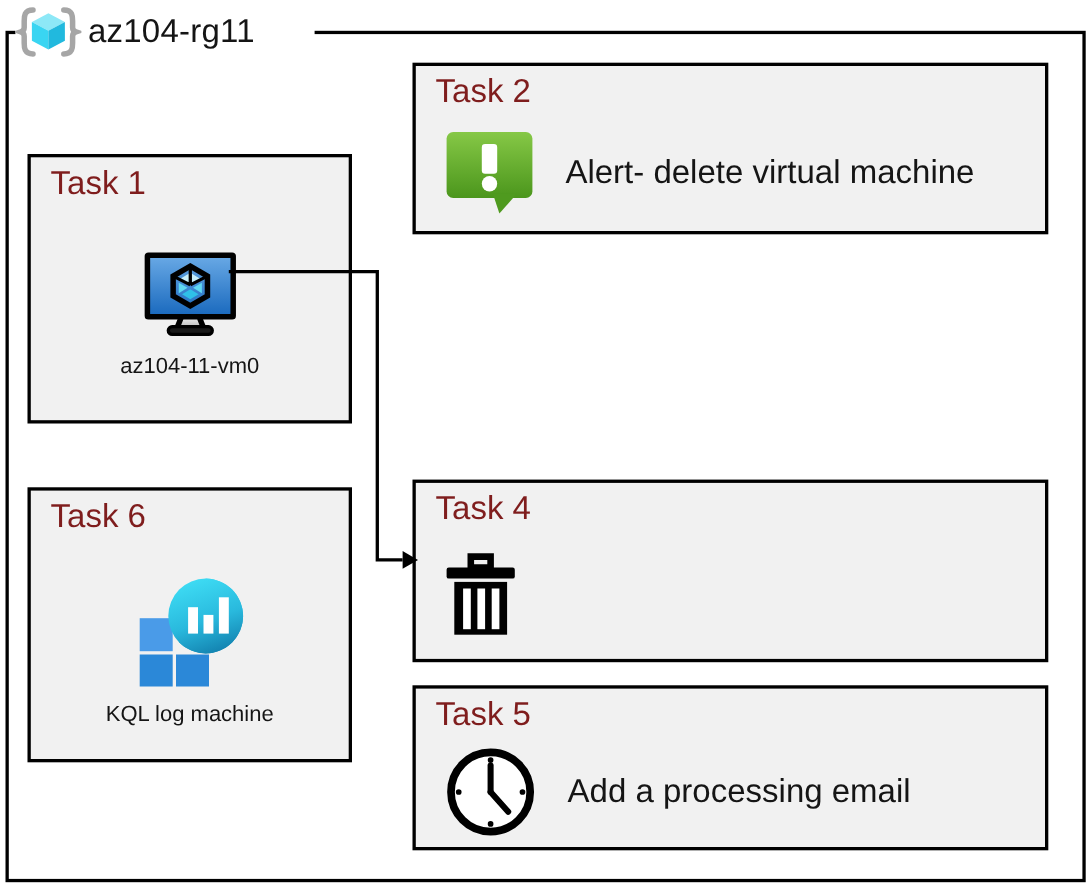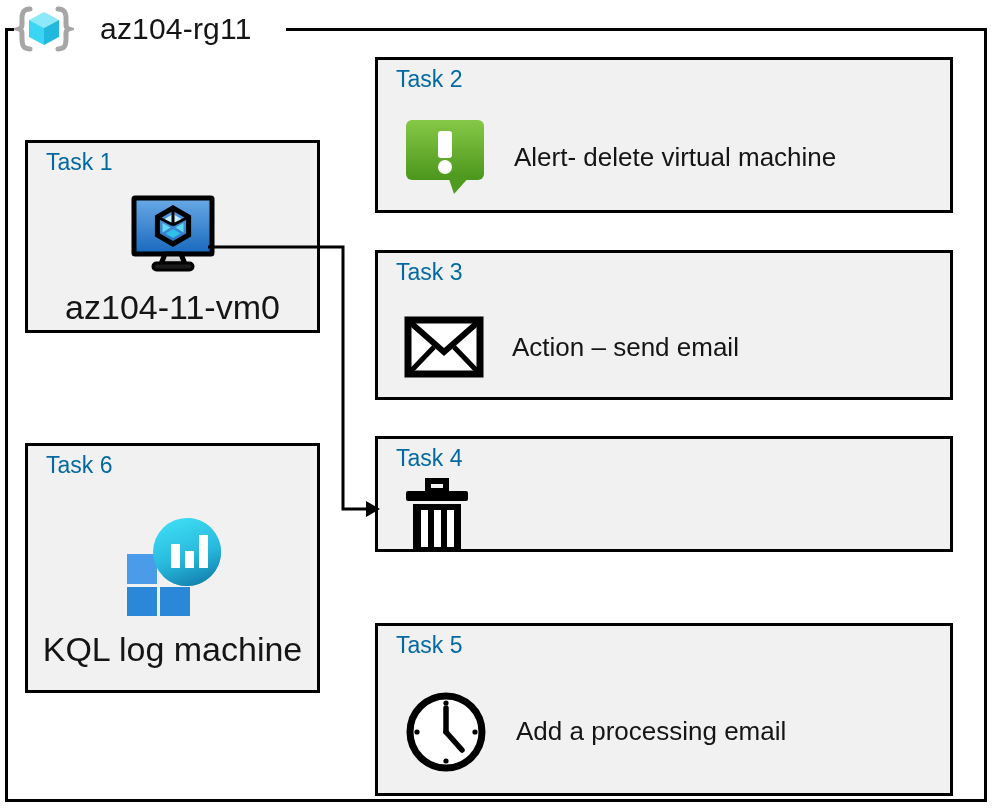--- a/index.html
+++ b/index.html
@@ -39,21 +39,21 @@
     height: 40px;
     background: #ffffff;
   }
   .rg-header {
     position: absolute;
     left: 14px;
     top: 5px;
     height: 48px;
     display: flex;
     align-items: center;
-    gap: 26px;
+    gap: 6px;
   }
   .rg-title {
     font-size: 30px;
     color: #151515;
     line-height: 1;
     white-space: nowrap;
     letter-spacing: 0.2px;
   }
 
   
@@ -69,55 +69,55 @@
   .card {
     position: absolute;
     box-sizing: border-box;
     border: 3px solid #000000;
     background: #f1f1f1;
   }
   .card-label {
     position: absolute;
     left: 18px;
     top: 7px;
-    font-size: 23px;
-    color: #0369a1;
+    font-size: 30px;
+    color: #7f1d1d;
     line-height: 1.1;
     white-space: nowrap;
   }
 
   
   .card-v .card-body {
     position: absolute;
     left: 0; right: 0;
     top: 48px; bottom: 0;
     display: flex;
     flex-direction: column;
     align-items: center;
     justify-content: center;
     gap: 14px;
   }
   .card-v .card-caption {
-    font-size: 34px;
+    font-size: 20px;
     color: #151515;
     white-space: nowrap;
   }
 
   
   .card-h .card-body {
     position: absolute;
     left: 26px; right: 10px;
     top: 44px; bottom: 0;
     display: flex;
     flex-direction: row;
     align-items: center;
     gap: 28px;
   }
   .card-h .card-caption {
-    font-size: 26px;
+    font-size: 30px;
     color: #151515;
     white-space: nowrap;
     text-align: center;
   }
   .icon-wrap { flex: 0 0 auto; display: block; }
   .icon-wrap svg { display: block; }
 
   
   .connector {
     position: absolute;
@@ -145,21 +145,21 @@
         <path d="M30 7 L45 15 L30 23 L15 15 Z" fill="#8de8f7"></path>
 
         <path d="M15 15 L30 23 L30 40 L15 32 Z" fill="#39d5f2"></path>
 
         <path d="M45 15 L45 32 L30 40 L30 23 Z" fill="#21b9de"></path>
       </svg>
     </span>
     <span class="rg-title">az104-rg11</span>
   </div>
 
-  <div class="card card-v" style="left:25px; top:140px; width:295px; height:193px;">
+  <div class="card card-v" style="left:25px; top:140px; width:295px; height:245px;">
     <div class="card-label">Task 1</div>
     <div class="card-body">
       <span class="icon-wrap">
         <svg width="96" height="80" viewBox="0 0 96 80">
           <defs>
             <linearGradient id="vmScreen" x1="0" y1="0" x2="0" y2="1">
               <stop offset="0%" stop-color="#6aaae6"></stop>
               <stop offset="100%" stop-color="#1868bd"></stop>
             </linearGradient>
             <linearGradient id="vmStand" x1="0" y1="0" x2="0" y2="1">
@@ -231,55 +231,42 @@
           <rect x="2" y="2" width="78" height="60" rx="6" fill="url(#alertGrad)"></rect>
           <path d="M44 58 L66 58 L50 76 Z" fill="#4f9a1f"></path>
           <rect x="34" y="13" width="14" height="27" rx="3" fill="#ffffff"></rect>
           <circle cx="41" cy="49" r="7" fill="#ffffff"></circle>
         </svg>
       </span>
       <div class="card-caption">Alert- delete virtual machine</div>
     </div>
   </div>
 
-  <div class="card card-h" style="left:375px; top:250px; width:578px; height:150px;">
-    <div class="card-label">Task 3</div>
-    <div class="card-body">
-      <span class="icon-wrap">
-        <svg width="80" height="62" viewBox="0 0 80 62">
-          <rect x="4" y="4" width="72" height="54" fill="#ffffff" stroke="#000000" stroke-width="7"></rect>
-          <path d="M7 7 L40 36 L73 7" fill="none" stroke="#000000" stroke-width="6"></path>
-          <path d="M7 55 L30 31 M73 55 L50 31" fill="none" stroke="#000000" stroke-width="5"></path>
-        </svg>
-      </span>
-      <div class="card-caption">Action – send email</div>
-    </div>
-  </div>
-
-  <div class="card card-h" style="left:375px; top:436px; width:578px; height:116px;">
+
+  <div class="card card-h" style="left:375px; top:436px; width:578px; height:166px;">
     <div class="card-label">Task 4</div>
     <div class="card-body">
       <span class="icon-wrap">
         <svg width="66" height="78" viewBox="0 0 66 78">
 
           <path d="M24 4 L42 4 L42 14 L24 14 Z" fill="none" stroke="#000000" stroke-width="6"></path>
 
           <rect x="2" y="14" width="62" height="10" rx="2" fill="#000000"></rect>
 
           <rect x="9" y="27" width="48" height="48" fill="#000000"></rect>
 
           <rect x="17" y="33" width="7" height="37" fill="#ffffff"></rect>
           <rect x="30" y="33" width="7" height="37" fill="#ffffff"></rect>
           <rect x="43" y="33" width="7" height="37" fill="#ffffff"></rect>
         </svg>
       </span>
     </div>
   </div>
 
-  <div class="card card-h" style="left:375px; top:623px; width:578px; height:173px;">
+  <div class="card card-h" style="left:375px; top:623px; width:578px; height:150px;">
     <div class="card-label">Task 5</div>
     <div class="card-body">
       <span class="icon-wrap">
         <svg width="84" height="84" viewBox="0 0 84 84">
           <circle cx="42" cy="42" r="36" fill="#ffffff" stroke="#000000" stroke-width="7"></circle>
           <circle cx="42" cy="13" r="2.6" fill="#000000"></circle>
           <circle cx="42" cy="71" r="2.6" fill="#000000"></circle>
           <circle cx="13" cy="42" r="2.6" fill="#000000"></circle>
           <circle cx="71" cy="42" r="2.6" fill="#000000"></circle>
           <path d="M42 42 L42 18" stroke="#000000" stroke-width="5.5" stroke-linecap="round"></path>

